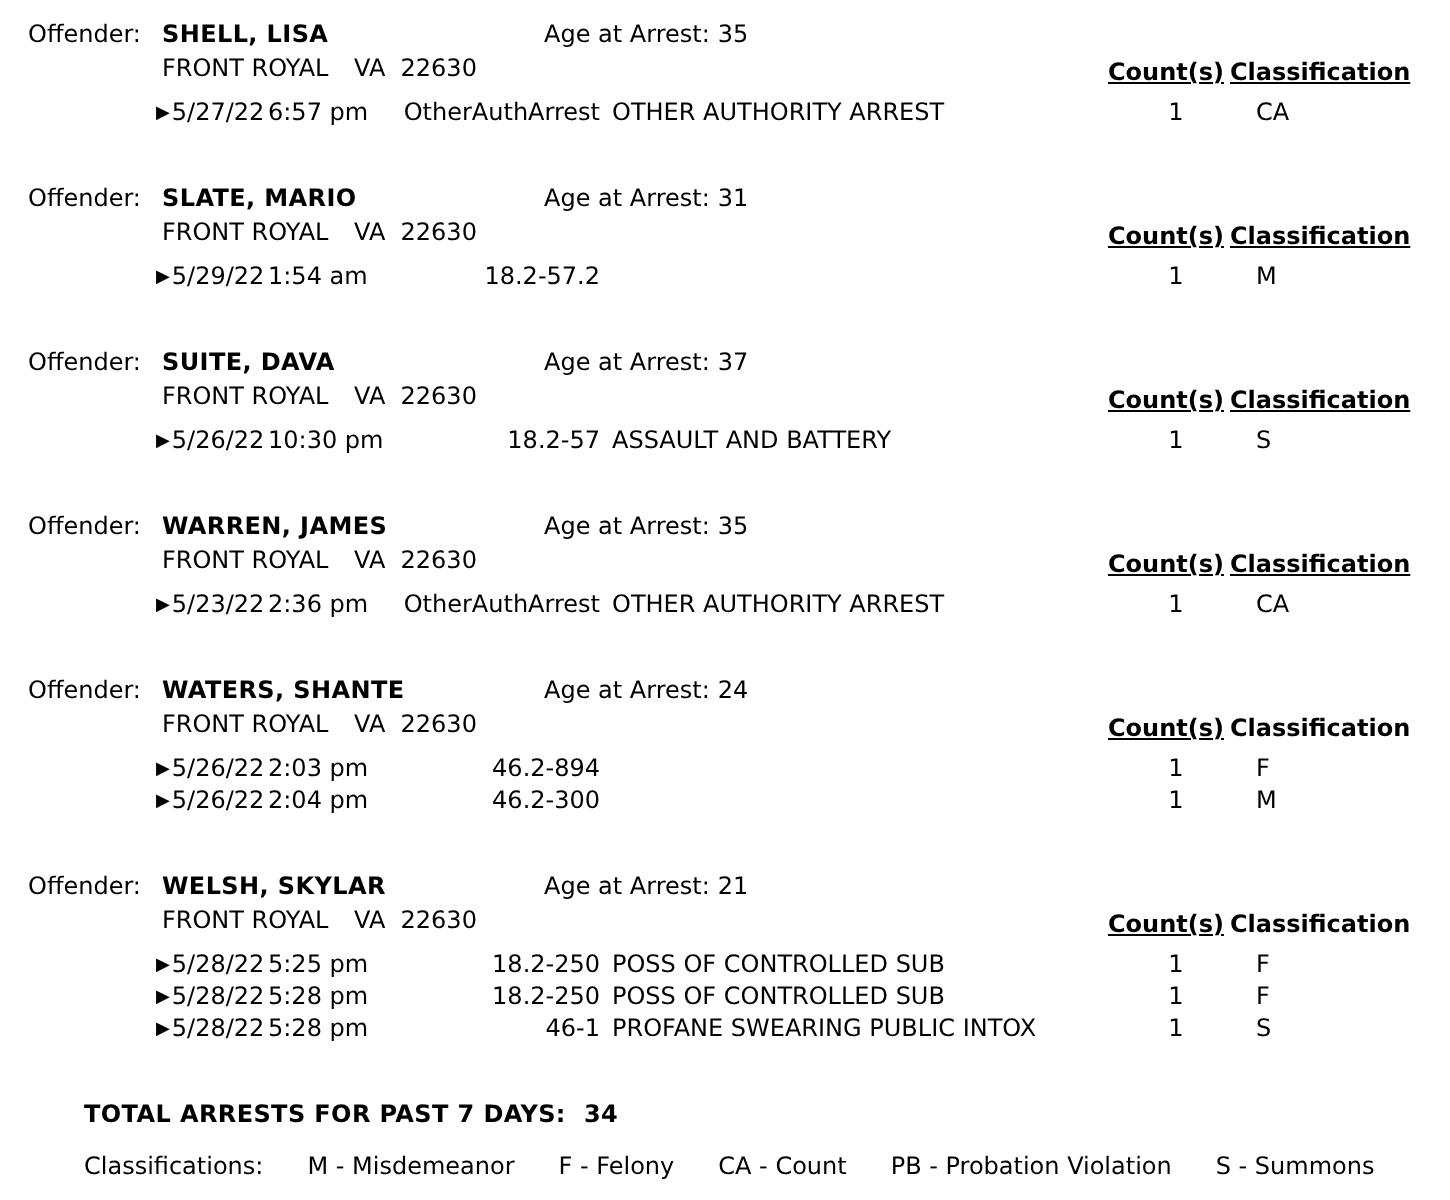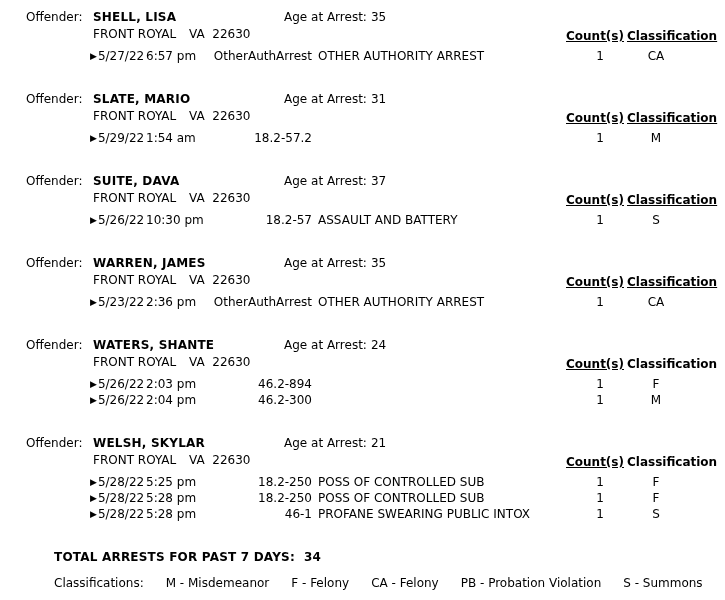--- a/index.html
+++ b/index.html
@@ -2,21 +2,21 @@
 <html><head>
 <meta charset="utf-8">
 <style>
   html,body { margin:0; padding:0; }
   body {
     width:725px; height:600px; overflow:hidden;
     background:#ffffff; color:#000000;
     font-family:"DejaVu Sans","Liberation Sans",sans-serif;
     font-size:12px;
   }
-  .page { position:relative; padding-top:10px; width:681px;margin-left:12px; }
+  .page { position:relative; padding-top:10px; width:681px; }
 
   .offender-block { margin-bottom:27px; }
   .row { position:relative; height:16px; }
   .name-row .offender-label { position:absolute; left:14px; top:0; }
   .name-row .offender-name { position:absolute; left:81px; top:0; font-weight:bold; letter-spacing:0.2px; }
   .name-row .age { position:absolute; left:272px; top:0; }
   .name-row .age .age-val { margin-left:4px; }
 
   .addr-row { margin-top:1px; height:17px; }
   .addr-row .city { position:absolute; left:81px; top:0; }
@@ -26,21 +26,21 @@
   .underline { text-decoration:underline; }
 
   .arrests { margin-top:5px;text-decoration:underline; }
   .arrest-row { position:relative; height:16px; }
   .c-date { position:absolute; left:78px; top:0; white-space:nowrap; }
   .arrow { font-size:9px; position:relative; top:-1px; margin-right:1px; }
   .c-time { position:absolute; left:134px; top:0; }
   .c-code { position:absolute; left:186px; top:0; width:114px; text-align:right; }
   .c-desc { position:absolute; left:306px; top:0; white-space:nowrap; }
   .c-count { position:absolute; left:555px; top:0; width:66px; text-align:center; }
-  .c-class { position:absolute; left:598px; top:0; width:92px; text-align:center; }
+  .c-class { position:absolute; left:628px; top:0; width:92px; text-align:left; }
 
   .total-row { padding-left:42px; font-weight:bold; height:16px; letter-spacing:0.2px; }
   .total-row .total-value { margin-left:9px; }
   .legend-row { margin-top:10px; padding-left:42px; white-space:nowrap; }
   .legend-item { margin-left:22px; }
 </style>
 </head>
 <body>
 
 <div class="page">
@@ -218,15 +218,15 @@
   </div>
 </div>
   </div>
 </div>
 
   <div class="total-row">
     <span class="total-label">TOTAL ARRESTS FOR PAST 7 DAYS:</span><span class="total-value">34</span>
   </div>
 
   <div class="legend-row">
-    <span>Classifications:</span><span id="legend-items"><span class="legend-item">M - Misdemeanor</span><span class="legend-item">F - Felony</span><span class="legend-item">CA - Felony</span><span class="legend-item">PB - Probation Violation</span><span class="legend-item">S - Summons</span></span>
+    <span>Classifications:</span><span id="legend-items"><span class="legend-item">M - Misdemeanor</span><span class="legend-item">F - Felony</span><span class="legend-item">CA - Count</span><span class="legend-item">PB - Probation Violation</span><span class="legend-item">S - Summons</span></span>
   </div>
 </div>
 
 </body></html>

